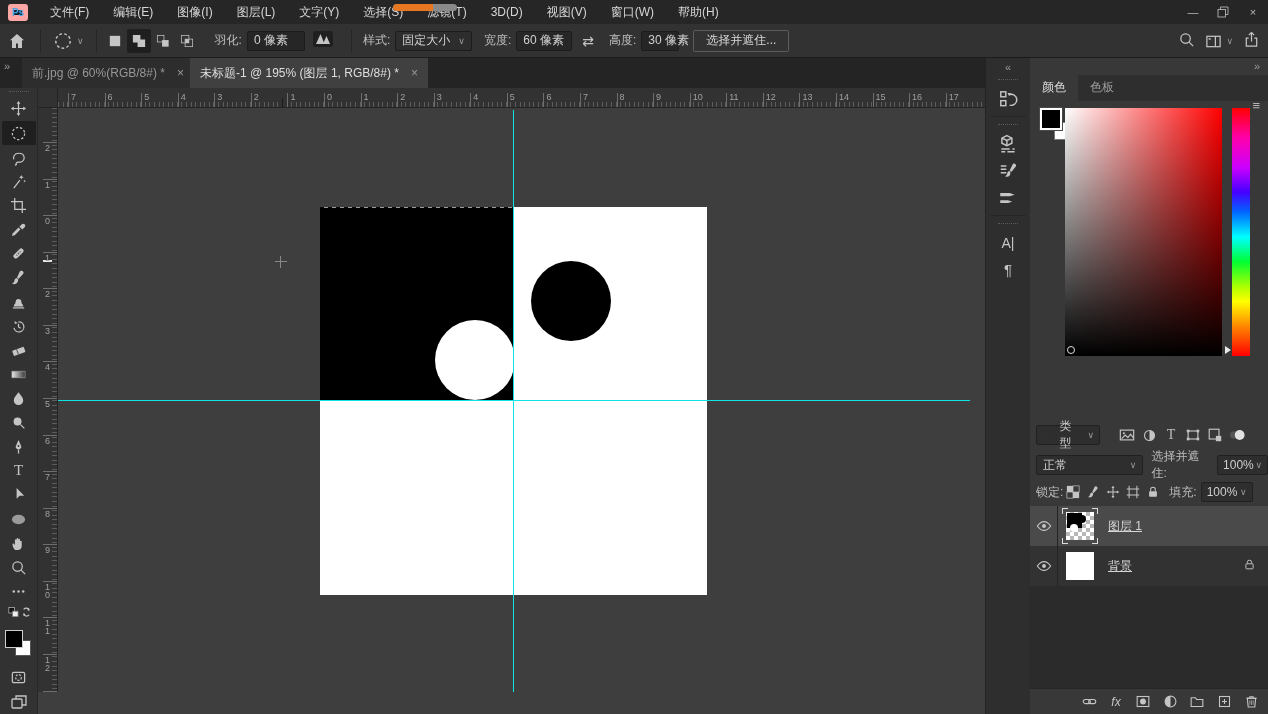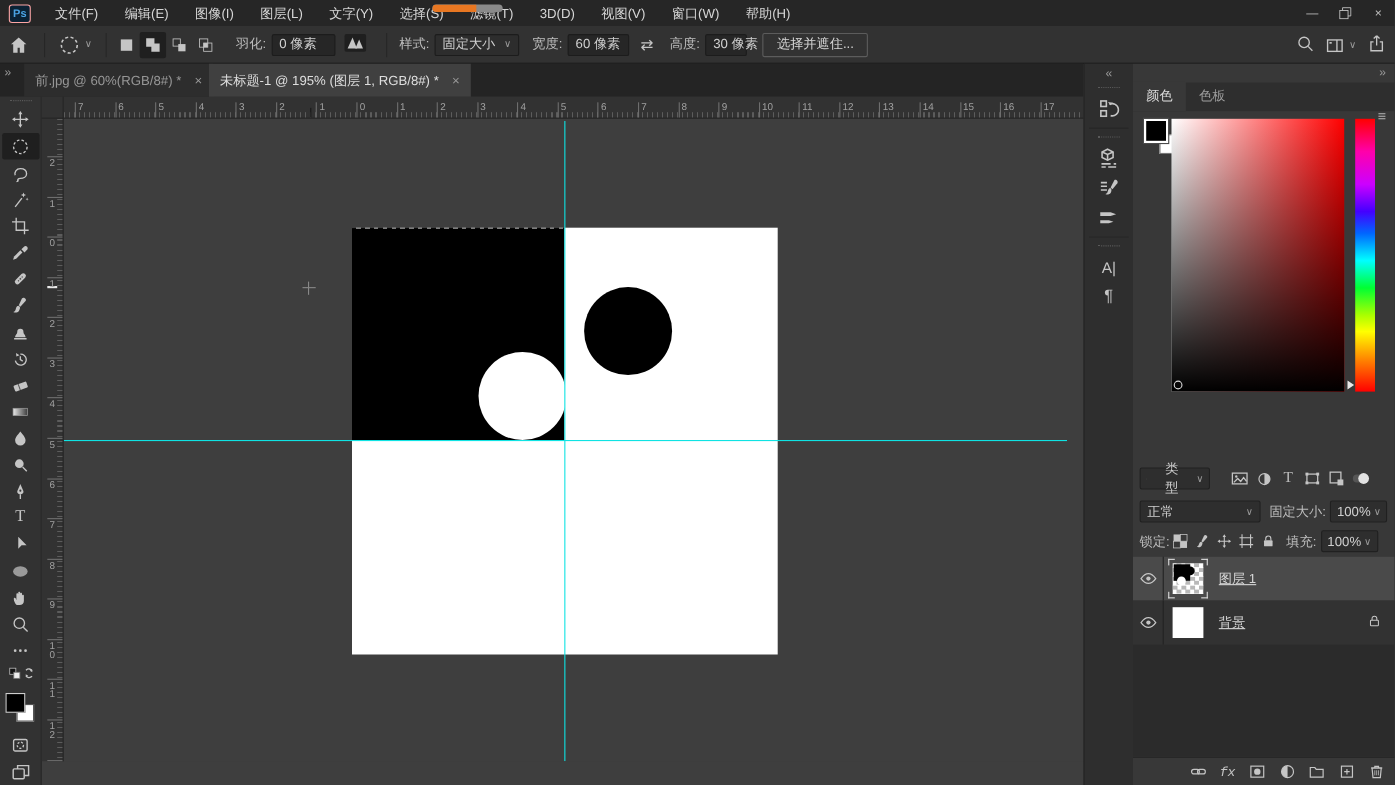--- a/index.html
+++ b/index.html
@@ -1,21 +1,21 @@
 <!DOCTYPE html>
 <html><head>
 <meta charset="utf-8">
 <style>
   html,body{margin:0;padding:0;background:#1e1e1e;}
   *{box-sizing:border-box;font-family:"Liberation Sans","DejaVu Sans",sans-serif;}
   #app{position:relative;width:1268px;height:714px;overflow:hidden;background:#3e3e3e;color:#cfcfcf;font-size:12px;user-select:none;}
   .abs{position:absolute;}
   
   #menubar{left:0;top:0;width:1268px;height:24px;background:#262626;display:flex;align-items:center;}
-  #pslogo{width:20px;height:17px;margin:0 10px 0 8px;border:1px solid #fca5a5;border-radius:3px;background:#0b2234;color:#4ba3e3;font-size:10px;font-weight:bold;display:flex;align-items:center;justify-content:center;}
+  #pslogo{width:20px;height:17px;margin:0 10px 0 8px;border:6px solid #fca5a5;border-radius:3px;background:#0b2234;color:#4ba3e3;font-size:10px;font-weight:bold;display:flex;align-items:center;justify-content:center;}
   .menu-item{padding:0 12px;line-height:24px;color:#d6d6d6;font-size:12px;white-space:nowrap;}
   #progress-pill{left:393px;top:4px;width:64px;height:7px;border-radius:4px;background:#8a8a8a;overflow:hidden;}
   #progress-fill{width:62%;height:100%;background:#e87722;border-radius:4px 0 0 4px;}
   #winctl{position:absolute;right:0;top:0;height:24px;display:flex;}
   .wbtn{width:30px;height:24px;display:flex;align-items:center;justify-content:center;color:#bbb;font-size:11px;}
   #optionsbar{left:0;top:24px;width:1268px;height:34px;background:#323232;border-bottom:1px solid #1c1c1c;display:flex;align-items:center;}
   .sep{width:1px;height:22px;background:#262626;margin:0 6px;}
   .optlabel{color:#bdbdbd;margin:0 5px;white-space:nowrap;}
   .optfield{height:20px;background:#262626;border:1px solid #1c1c1c;border-radius:2px;color:#d0d0d0;display:flex;align-items:center;padding:0 6px;white-space:nowrap;}
   .optdrop{height:20px;background:#2d2d2d;border:1px solid #1c1c1c;border-radius:2px;color:#d0d0d0;display:flex;align-items:center;gap:8px;padding:0 6px;white-space:nowrap;}
@@ -85,21 +85,21 @@
   #layerlist{position:absolute;left:0;top:448px;width:238px;height:182px;background:#2b2b2b;}
   .layerrow{position:absolute;left:0;width:238px;height:40px;display:flex;align-items:center;}
   .eyecell{width:28px;height:40px;display:flex;align-items:center;justify-content:center;border-right:1px solid #242424;}
   .thumbwrap{position:relative;width:32px;height:32px;margin-left:6px;}
   .checker{background-image:conic-gradient(#b8b8b8 25%,#fff 0 50%,#b8b8b8 0 75%,#fff 0);background-size:8px 8px;}
   .corner{position:absolute;width:6px;height:6px;border:1px solid #ddd;}
   .lname{margin-left:12px;font-size:12px;color:#d6d6d6;text-decoration:underline;}
   #layersbottom{position:absolute;left:0;top:630px;width:238px;height:26px;background:#383838;border-top:1px solid #262626;display:flex;align-items:center;justify-content:flex-end;gap:5px;padding-right:6px;}
   .lbicon{width:22px;height:20px;display:flex;align-items:center;justify-content:center;color:#bdbdbd;}
   .lockic{width:20px;height:20px;display:flex;align-items:center;justify-content:center;}
-  .ital{font-style:italic;font-size:12px;color:#c5c5c5;font-family:Liberation Mono, monospace;}
+  .ital{font-style:italic;font-size:12px;color:#c5c5c5;}
 </style>
 </head>
 <body>
 
 <div id="app">
 
   <div id="menubar" class="abs">
     <div id="pslogo">Ps</div>
     <div id="menu-items" style="display:flex">
         <span class="menu-item">文件(F)</span>
@@ -621,21 +621,21 @@
             <rect x="2" y="5" width="14" height="8" rx="4" fill="#555"></rect>
             <circle cx="13" cy="9" r="5.5" fill="#e2e2e2"></circle>
           </svg>
         </div>
     </div>
     <div class="lrow" style="top:394px;height:26px">
       <div class="ctl" style="margin-left:6px;width:110px;height:20px;padding:0 6px;justify-content:space-between">
         <span>正常</span>
         <span class="chev">∨</span>
       </div>
-      <span style="margin-left:8px;color:#bdbdbd">固定大小:</span>
+      <span style="margin-left:8px;color:#bdbdbd">选择并遮住:</span>
       <div class="ctl" style="margin-left:4px;width:52px;height:20px;padding:0 5px;justify-content:space-between">
         <span>100%</span>
         <span class="chev">∨</span>
       </div>
     </div>
     <div class="lrow" style="top:422px;height:24px">
       <span style="margin-left:6px;color:#bdbdbd">锁定:</span>
       <div class="lockic">
           <svg width="14" height="14" viewBox="0 0 16 16">
             <rect class="f" x="1" y="1" width="7" height="7"></rect>

